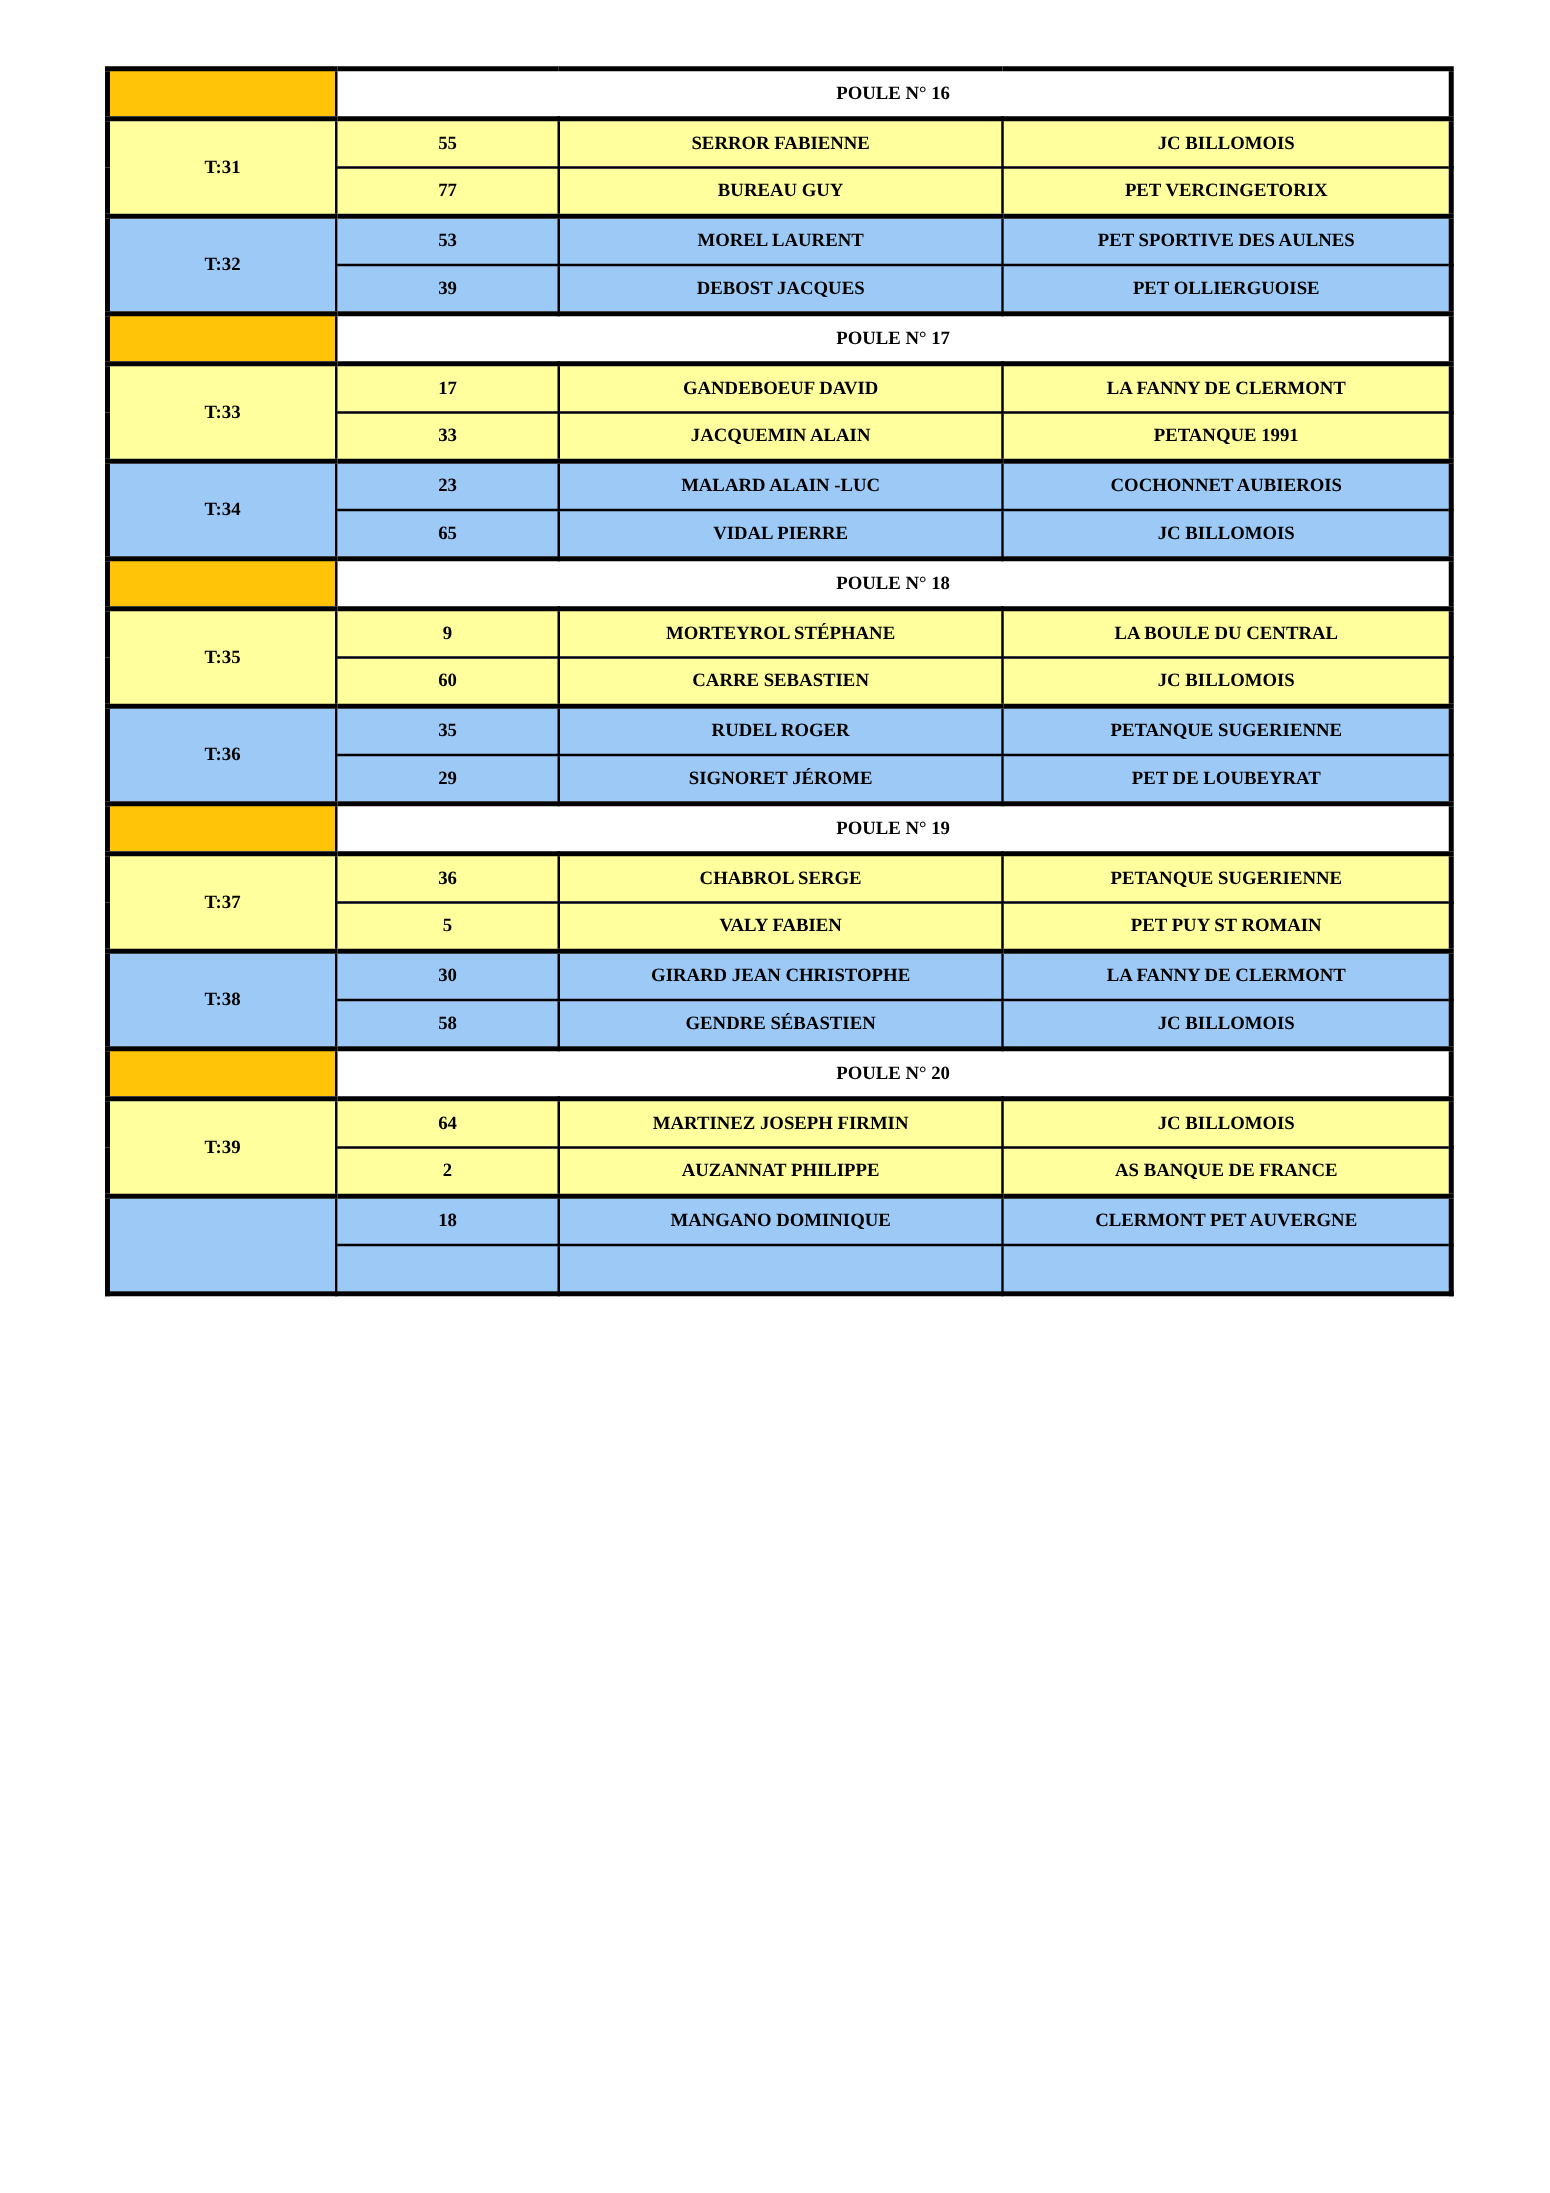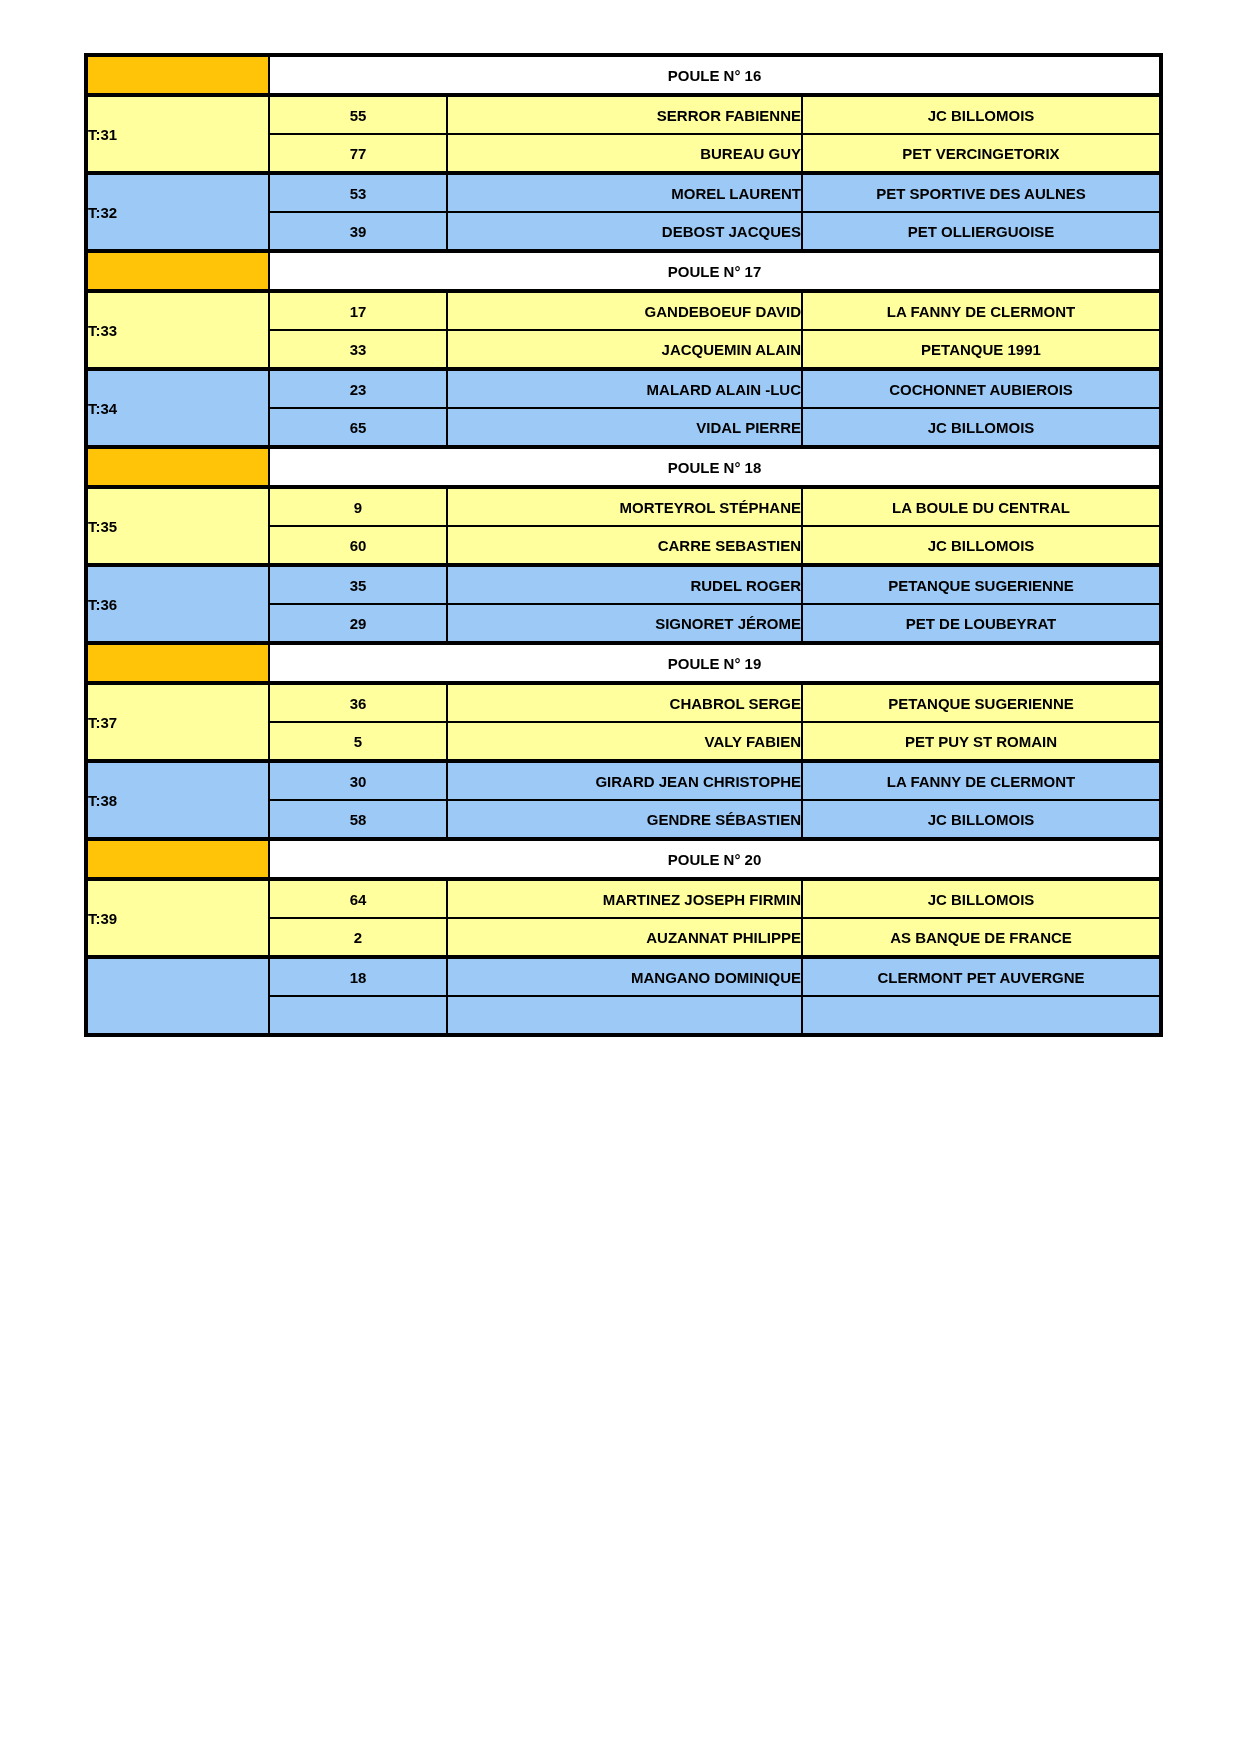--- a/index.html
+++ b/index.html
@@ -6,21 +6,21 @@
   html, body {
     margin: 0;
     padding: 0;
     background: #ffffff;
   }
   .sheet {
     position: relative;
     width: 1240px;
     height: 1754px;
     background: var(--page-bg, #ffffff);
-    font-family: Liberation Sans, sans-serif;
+    font-family: Liberation Serif, serif;
     overflow: hidden;
   }
   table.pools-table {
     position: absolute;
     left: 84px;
     top: 53px;
     border-collapse: collapse;
     table-layout: fixed;
     border: 4px solid var(--border, #000);
   }
@@ -42,28 +42,29 @@
   td.orange-spacer {
     background: var(--orange, #FFC408);
     border-right: 4px solid var(--border, #000);
   }
   td.pool-title {
     background: var(--header-bg, #fff);
     text-align: center;
   }
   td.terrain-cell {
     border-right: 4px solid var(--border, #000);
+    text-align: center;
   }
   tr.pair-start td {
     border-top: 4px solid var(--border, #000);
   }
   tr.row-yellow td { background: var(--yellow, #FFFF9E); margin-left: 47px; }
   tr.row-blue td { background: var(--blue, #9CC9F5); }
   td.num-cell { text-align: center; }
-  td.name-cell { text-align: right; padding-left: 5px; }
+  td.name-cell { text-align: center; padding-left: 5px; }
   td.club-cell {
     text-align: center;
     padding-left: 5px;
     color: var(--club-text, #0D0DE0);
   }
 </style>
 </head>
 <body>
 
 <div class="sheet" style="--page-bg: #FFFFFF; --orange: #FFC408; --yellow: #FFFF9E; --blue: #9CC9F5; --header-bg: #FFFFFF; --border: #000000; --name-text: #000000; --club-text: #0D0DE0;">

